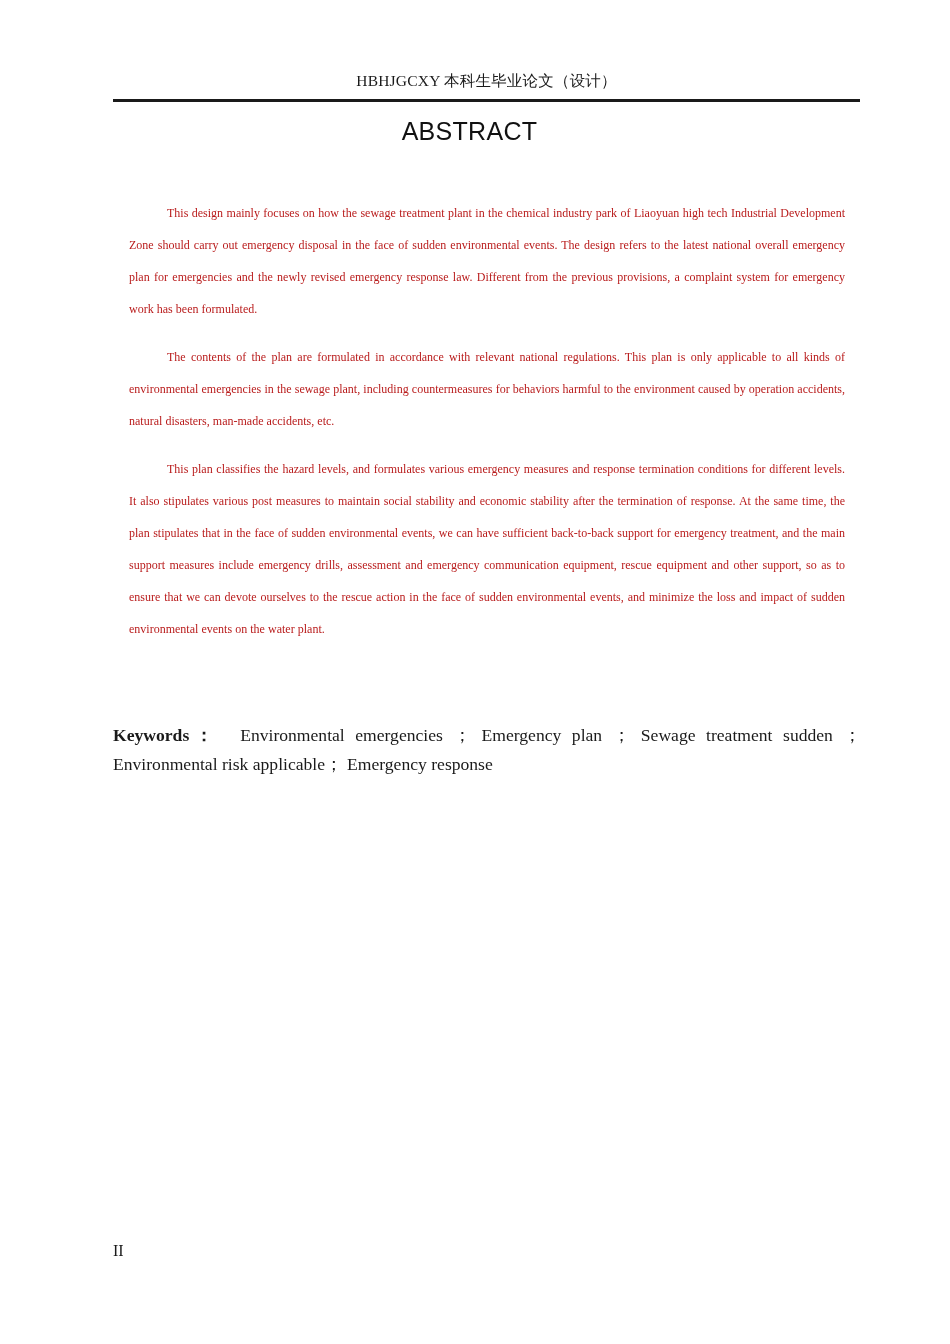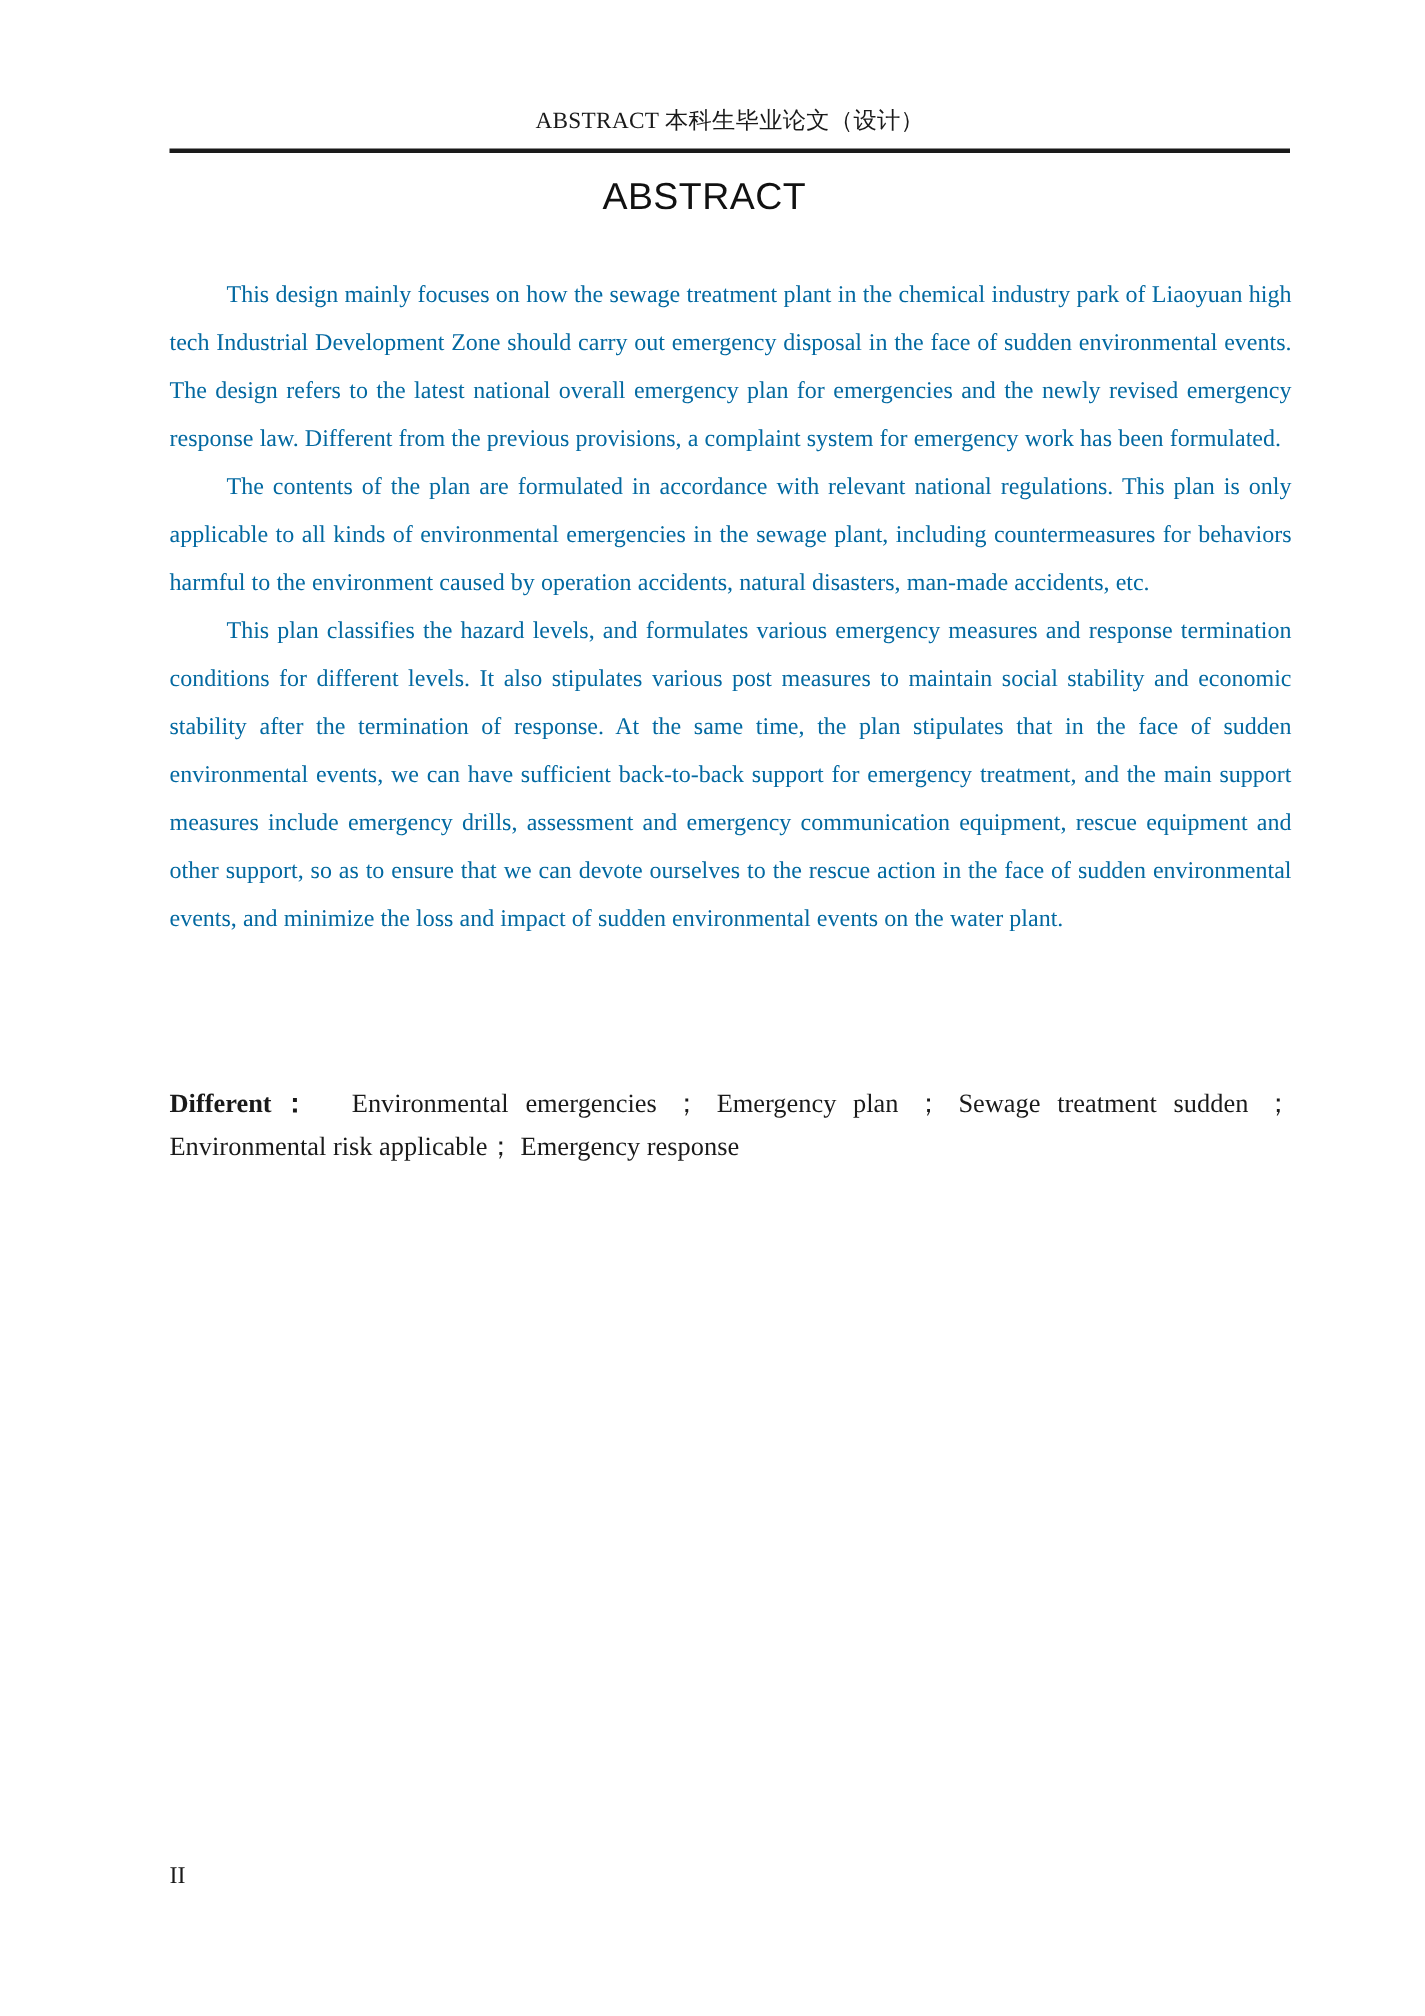--- a/index.html
+++ b/index.html
@@ -64,27 +64,27 @@
   
   .body-block {
     position: absolute;
     left: 113px;
     top: 181px;
     width: 748px;
   }
 
   .body-par {
     font-family: "Liberation Serif", "DejaVu Serif", serif;
-    font-size: 16px;
+    font-size: 12px;
     line-height: 32px;
     text-align: justify;
     text-justify: inter-word;
     text-indent: 38px;
-    margin: 0;
-    color: #0369a1;
+    margin: 16px;
+    color: #b91c1c;
     hyphens: manual;
     word-spacing: 0.1px;
   }
 
   
   .keywords-block {
     position: absolute;
     left: 113px;
     top: 721px;
     width: 748px;
@@ -121,33 +121,33 @@
     line-height: 22px;
     color: #1a1a1a;
   }
 </style>
 </head>
 <body>
 
 <div class="page">
 
   <div class="page-header">
-    <div class="header-text">ABSTRACT 本科生毕业论文（设计）</div>
+    <div class="header-text">HBHJGCXY 本科生毕业论文（设计）</div>
   </div>
 
   <div class="header-rule"></div>
 
   <div class="doc-title">ABSTRACT</div>
 
   <div class="body-block">
     <p class="body-par">This design mainly focuses on how the sewage treatment plant in the chemical industry park of Liaoyuan high tech Industrial Development Zone should carry out emergency disposal in the face of sudden environmental events. The design refers to the latest national overall emergency plan for emergencies and the newly revised emergency response law. Different from the previous provisions, a complaint system for emergency work has been formulated.</p>
     <p class="body-par">The contents of the plan are formulated in accordance with relevant national regulations. This plan is only applicable to all kinds of environmental emergencies in the sewage plant, including countermeasures for behaviors harmful to the environment caused by operation accidents, natural disasters, man-made accidents, etc.</p>
     <p class="body-par">This plan classifies the hazard levels, and formulates various emergency measures and response termination conditions for different levels. It also stipulates various post measures to maintain social stability and economic stability after the termination of response. At the same time, the plan stipulates that in the face of sudden environmental events, we can have sufficient back-to-back support for emergency treatment, and the main support measures include emergency drills, assessment and emergency communication equipment, rescue equipment and other support, so as to ensure that we can devote ourselves to the rescue action in the face of sudden environmental events, and minimize the loss and impact of sudden environmental events on the water plant.</p>
   </div>
 
   <div class="keywords-block">
-    <p class="keywords-line first"><span class="kw-label">Different</span><span class="kw-label">：</span>&nbsp;&nbsp;<span>Environmental   emergencies ；   Emergency  plan ；   Sewage   treatment   sudden ；</span></p>
+    <p class="keywords-line first"><span class="kw-label">Keywords</span><span class="kw-label">：</span>&nbsp;&nbsp;<span>Environmental   emergencies ；   Emergency  plan ；   Sewage   treatment   sudden ；</span></p>
     <p class="keywords-line">Environmental risk applicable；  Emergency response</p>
   </div>
 
   <div class="page-folio">II</div>
 
 </div>
 
 </body></html>

